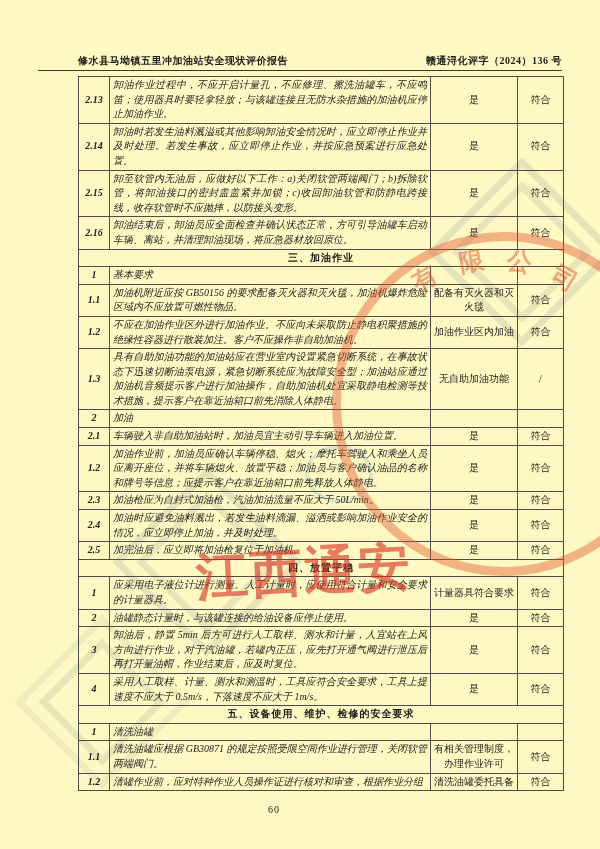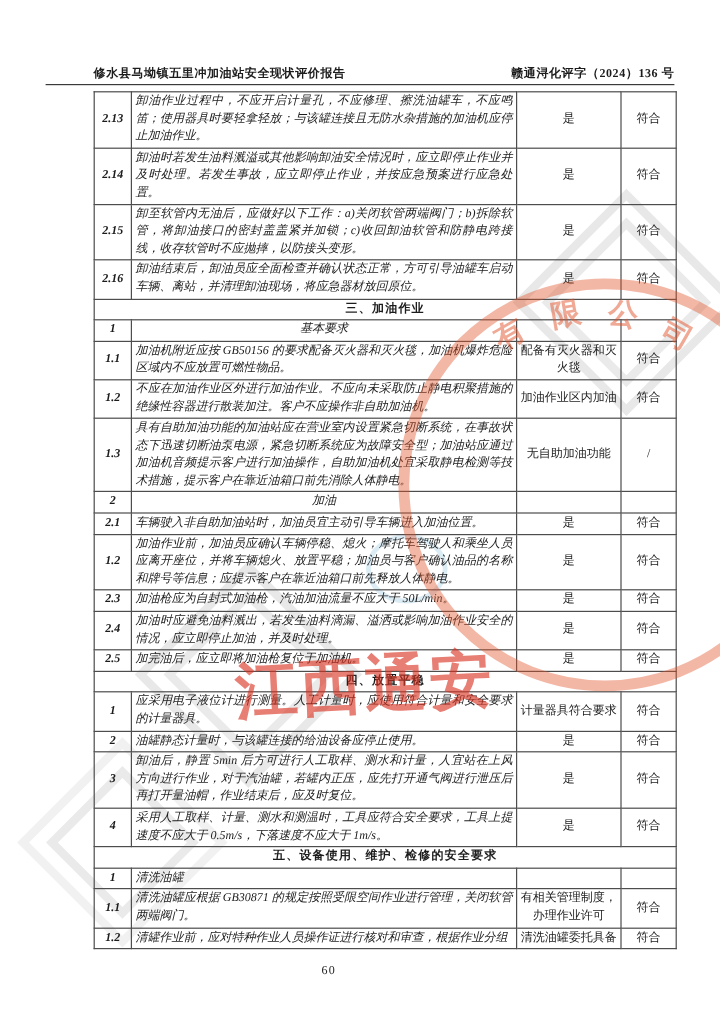--- a/index.html
+++ b/index.html
@@ -1,18 +1,18 @@
 <!DOCTYPE html>
 <html><head>
 <meta charset="utf-8">
 <style>
   html,body{margin:0;padding:0;background:#888;}
   .page{
     position:relative;width:600px;height:849px;margin:0 auto;
-    background:#ffffff;overflow:hidden;
+    background:#fef9c3;overflow:hidden;
     font-family:"Liberation Serif","DejaVu Serif",serif;
     color:#1c1c1c;
   }
   
   .doc-header{
     position:absolute;left:38px;top:48px;width:524px;height:20px;
     border-bottom:1.5px solid #3a3a3a;
     display:flex;justify-content:space-between;align-items:flex-end;
     font-size:10px;font-weight:bold;letter-spacing:0.5px;
     padding-bottom:2px;
@@ -24,21 +24,21 @@
     border-collapse:collapse;table-layout:fixed;
   }
   table.compliance td{
     border:1px solid #4d4d4d;
     font-size:10px;line-height:14.6px;
     padding:1px 3px;vertical-align:middle;
     overflow:hidden;
   }
   td.c-no{width:24px;text-align:center;font-weight:bold;font-size:10px;font-style:italic;}
   td.c-txt{width:314px;text-align:justify;font-style:italic;}
-  td.c-txt.center{text-align:center;}
+  td.c-txt.center{text-align:left;}
   td.c-status{width:80px;text-align:center;}
   td.c-result{width:39px;text-align:center;}
   td.c-section{
     text-align:center;font-weight:bold;font-size:10.5px;
     letter-spacing:1px;padding:2px 0;
   }
   
   .page-num{
     position:absolute;left:0;top:804px;width:548px;
     text-align:center;font-size:10px;letter-spacing:1px;

